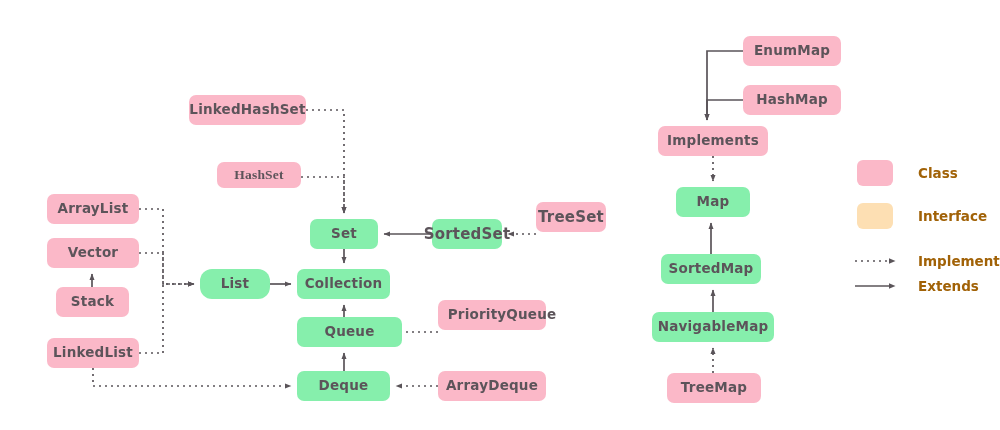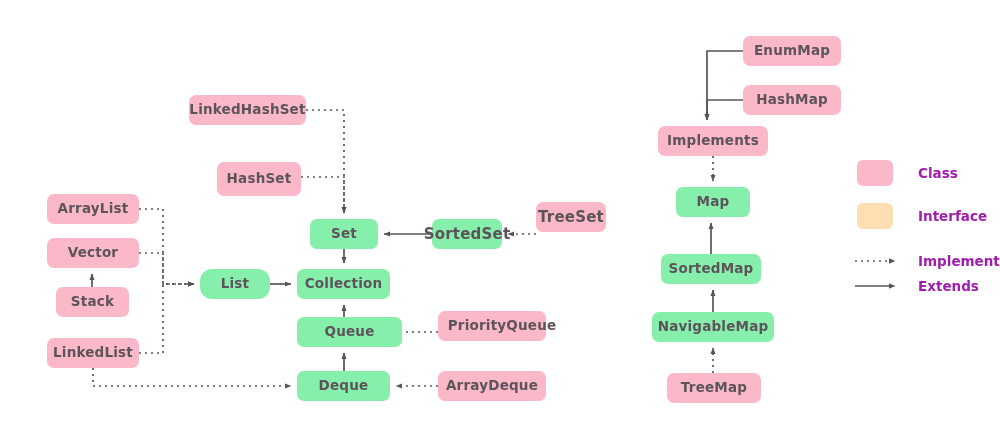--- a/index.html
+++ b/index.html
@@ -9,21 +9,21 @@
   #edges{position:absolute;left:0;top:0;width:1000px;height:430px;}
   .node{position:absolute;box-sizing:border-box;display:flex;align-items:center;
         justify-content:center;text-align:left;border-radius:7px;
         color:#5c545a;font-weight:bold;letter-spacing:.2px;line-height:1.12;}
   .cls{background:#fbb8c8;}
   .iface{background:#86efac;}
   .sm{font-size:15px;}
   .lg{font-size:13.5px;}
   .legend{position:absolute;}
   .lg-swatch{position:absolute;width:36px;height:26px;border-radius:6px;}
-  .lg-label{position:absolute;color:#a21caf;font-size:13.5px;font-weight:bold;
+  .lg-label{position:absolute;color:#a16207;font-size:13.5px;font-weight:bold;
             white-space:nowrap;line-height:26px;}
 </style>
 </head>
 <body>
 
 <div id="canvas">
 
   <svg id="edges" viewBox="0 0 1000 430" xmlns="http://www.w3.org/2000/svg">
     <defs>
       <marker id="ah" markerWidth="7" markerHeight="7" refX="6.2" refY="3" orient="auto" markerUnits="userSpaceOnUse">
@@ -73,21 +73,21 @@
       <path d="M713,312 L713,290"></path>
 
       <path d="M713,373 L713,348" stroke-dasharray="2,4"></path>
     </g>
   </svg>
 
   <div id="collection-group">
       <div class="node cls lg" style="left: 189px; top: 95px; width: 117px; height: 30px;">
         <span>LinkedHashSet</span>
       </div>
-      <div class="node cls lg" style="left: 217px; top: 162px; width: 84px; height: 34px;">
+      <div class="node cls lg" style="left: 217px; top: 162px; width: 84px; height: 26px; font-family: Liberation Serif, serif;">
         <span>HashSet</span>
       </div>
       <div class="node cls lg" style="left: 47px; top: 194px; width: 92px; height: 30px;">
         <span>ArrayList</span>
       </div>
       <div class="node cls lg" style="left: 47px; top: 238px; width: 92px; height: 30px;">
         <span>Vector</span>
       </div>
       <div class="node cls lg" style="left: 56px; top: 287px; width: 73px; height: 30px;">
         <span>Stack</span>
@@ -113,21 +113,21 @@
         <span>Tree</span>
         <br>
         <span>Set</span>
       </div>
       <div class="node iface lg" style="left: 297px; top: 317px; width: 105px; height: 30px;">
         <span>Queue</span>
       </div>
       <div class="node iface lg" style="left: 297px; top: 371px; width: 93px; height: 30px;">
         <span>Deque</span>
       </div>
-      <div class="node cls lg" style="left: 438px; top: 311px; width: 108px; height: 30px; padding-left: 20px;">
+      <div class="node cls lg" style="left: 438px; top: 300px; width: 108px; height: 30px; padding-left: 20px;">
         <span>PriorityQueue</span>
       </div>
       <div class="node cls lg" style="left: 438px; top: 371px; width: 108px; height: 30px;">
         <span>ArrayDeque</span>
       </div>
     </div>
   <div id="map-group">
       <div class="node cls lg" style="left: 743px; top: 36px; width: 98px; height: 30px;">
         <span>EnumMap</span>
       </div>

